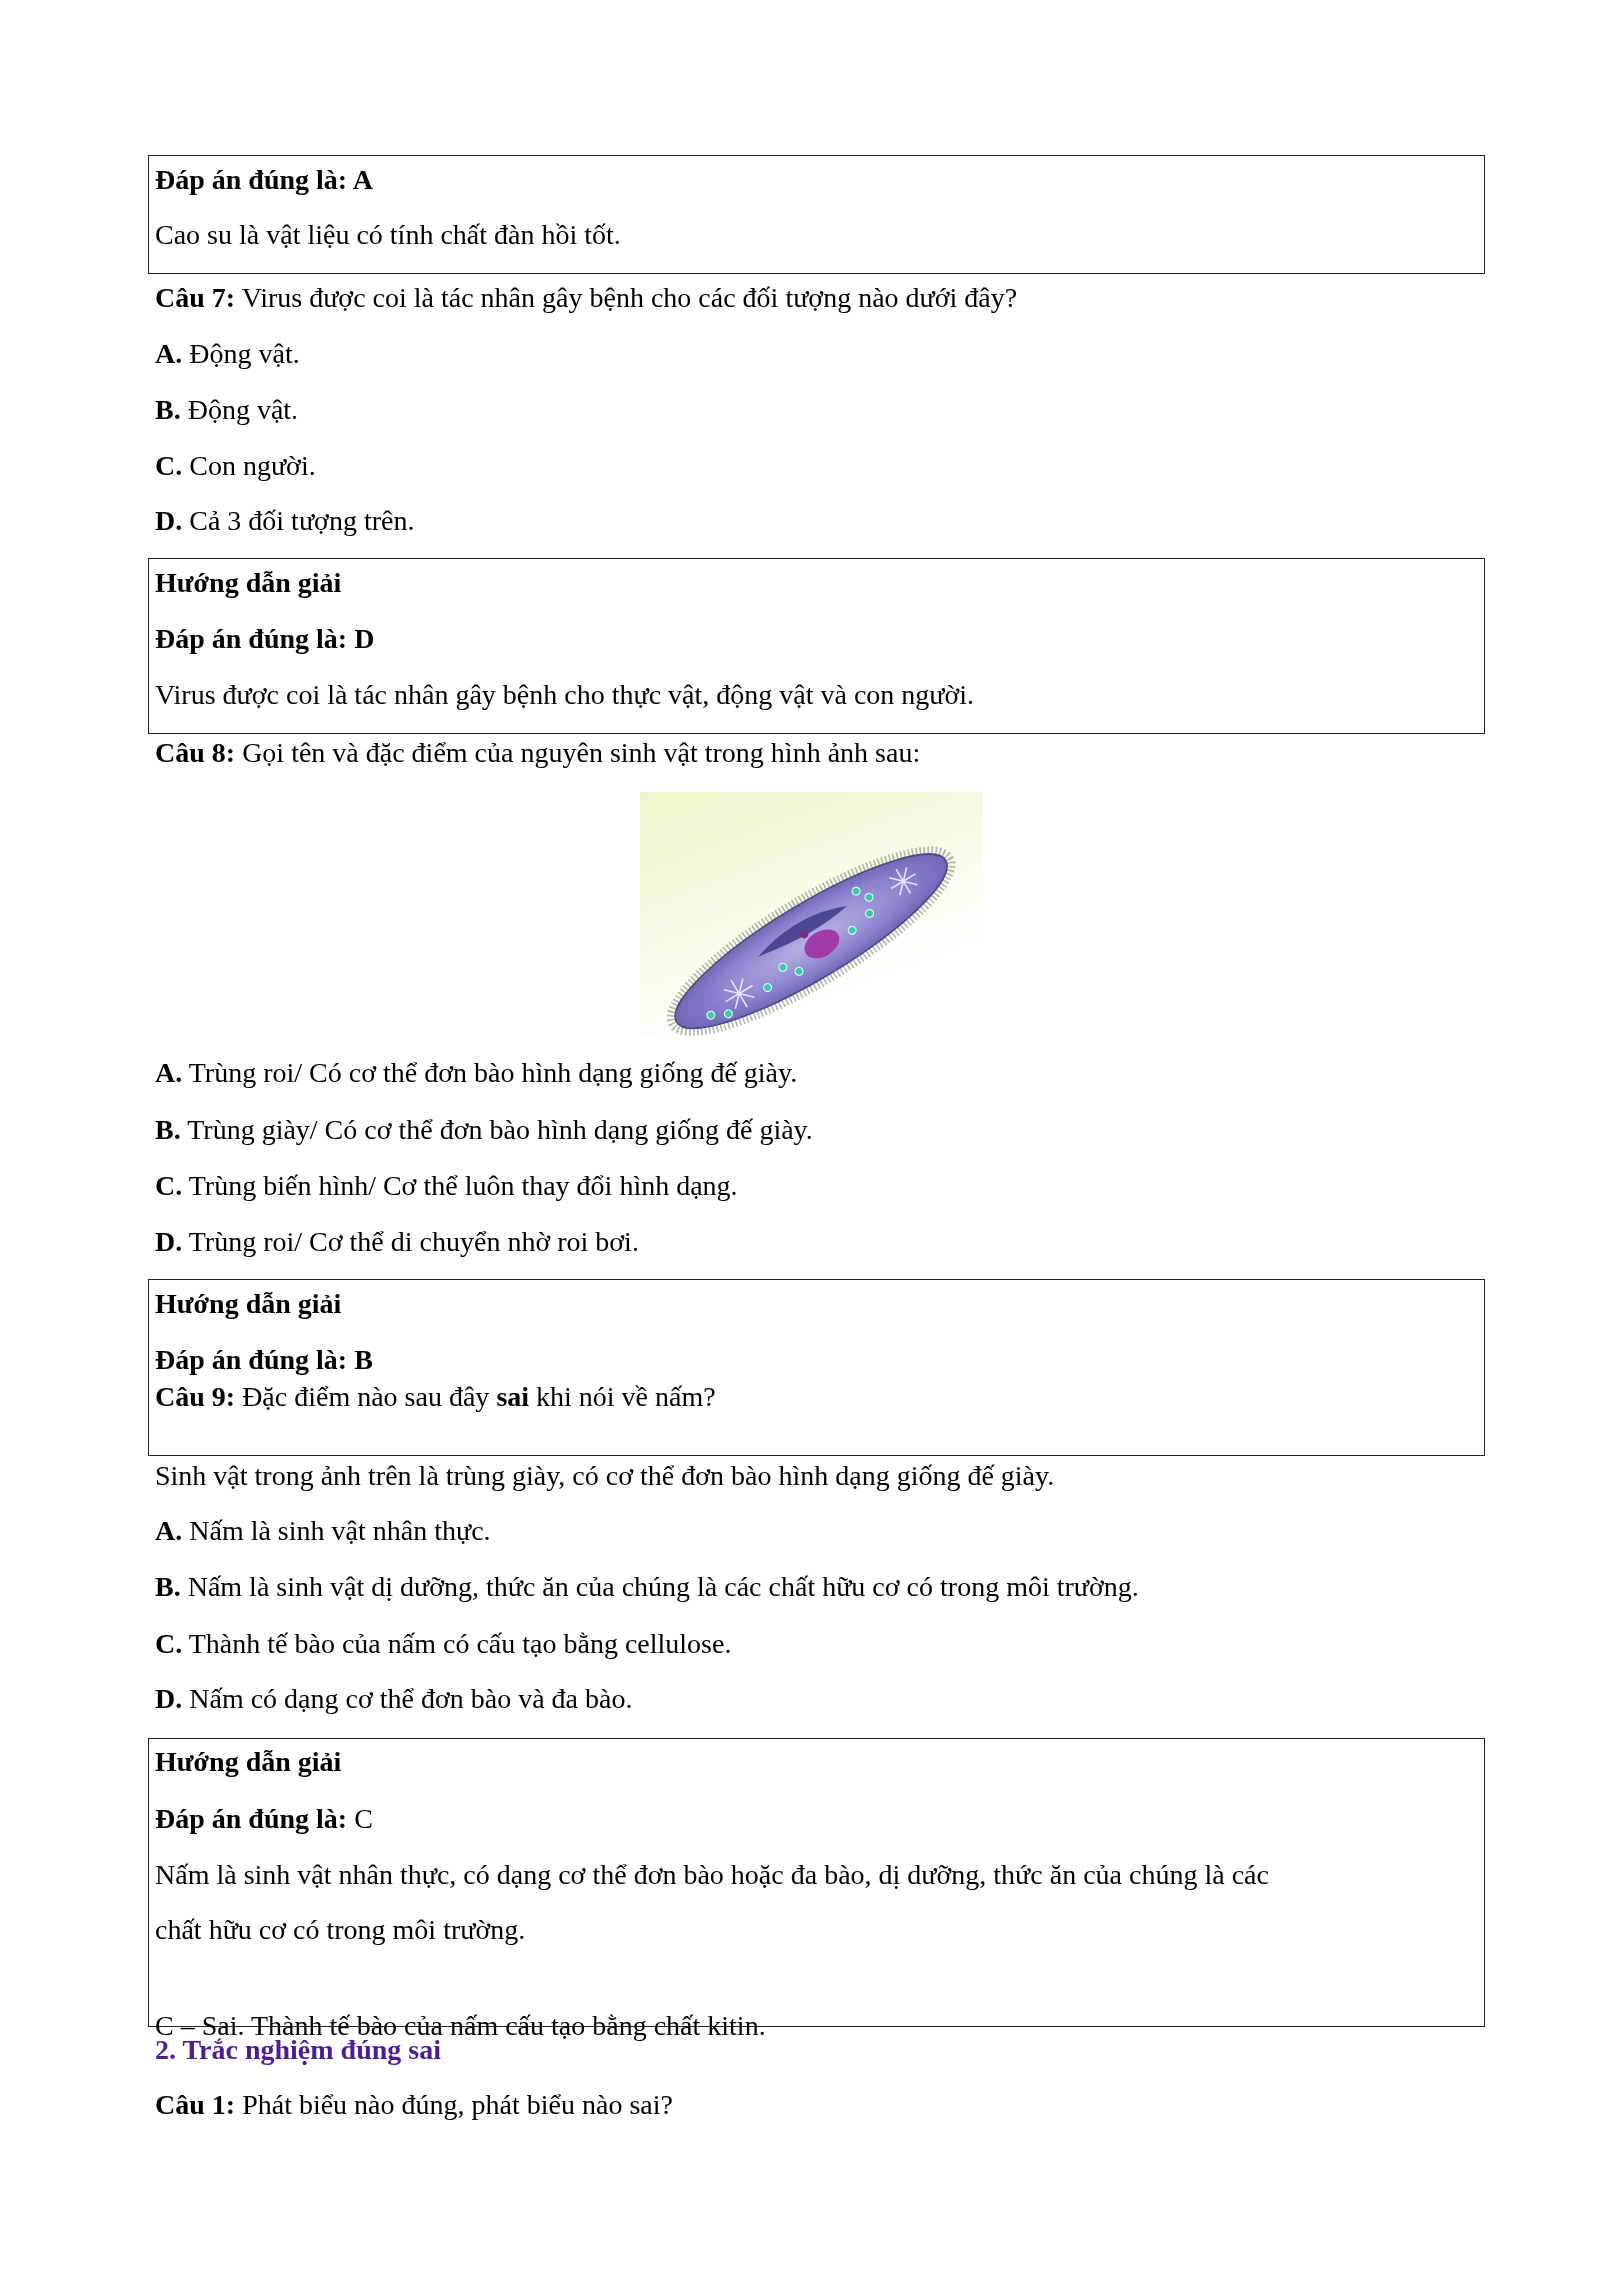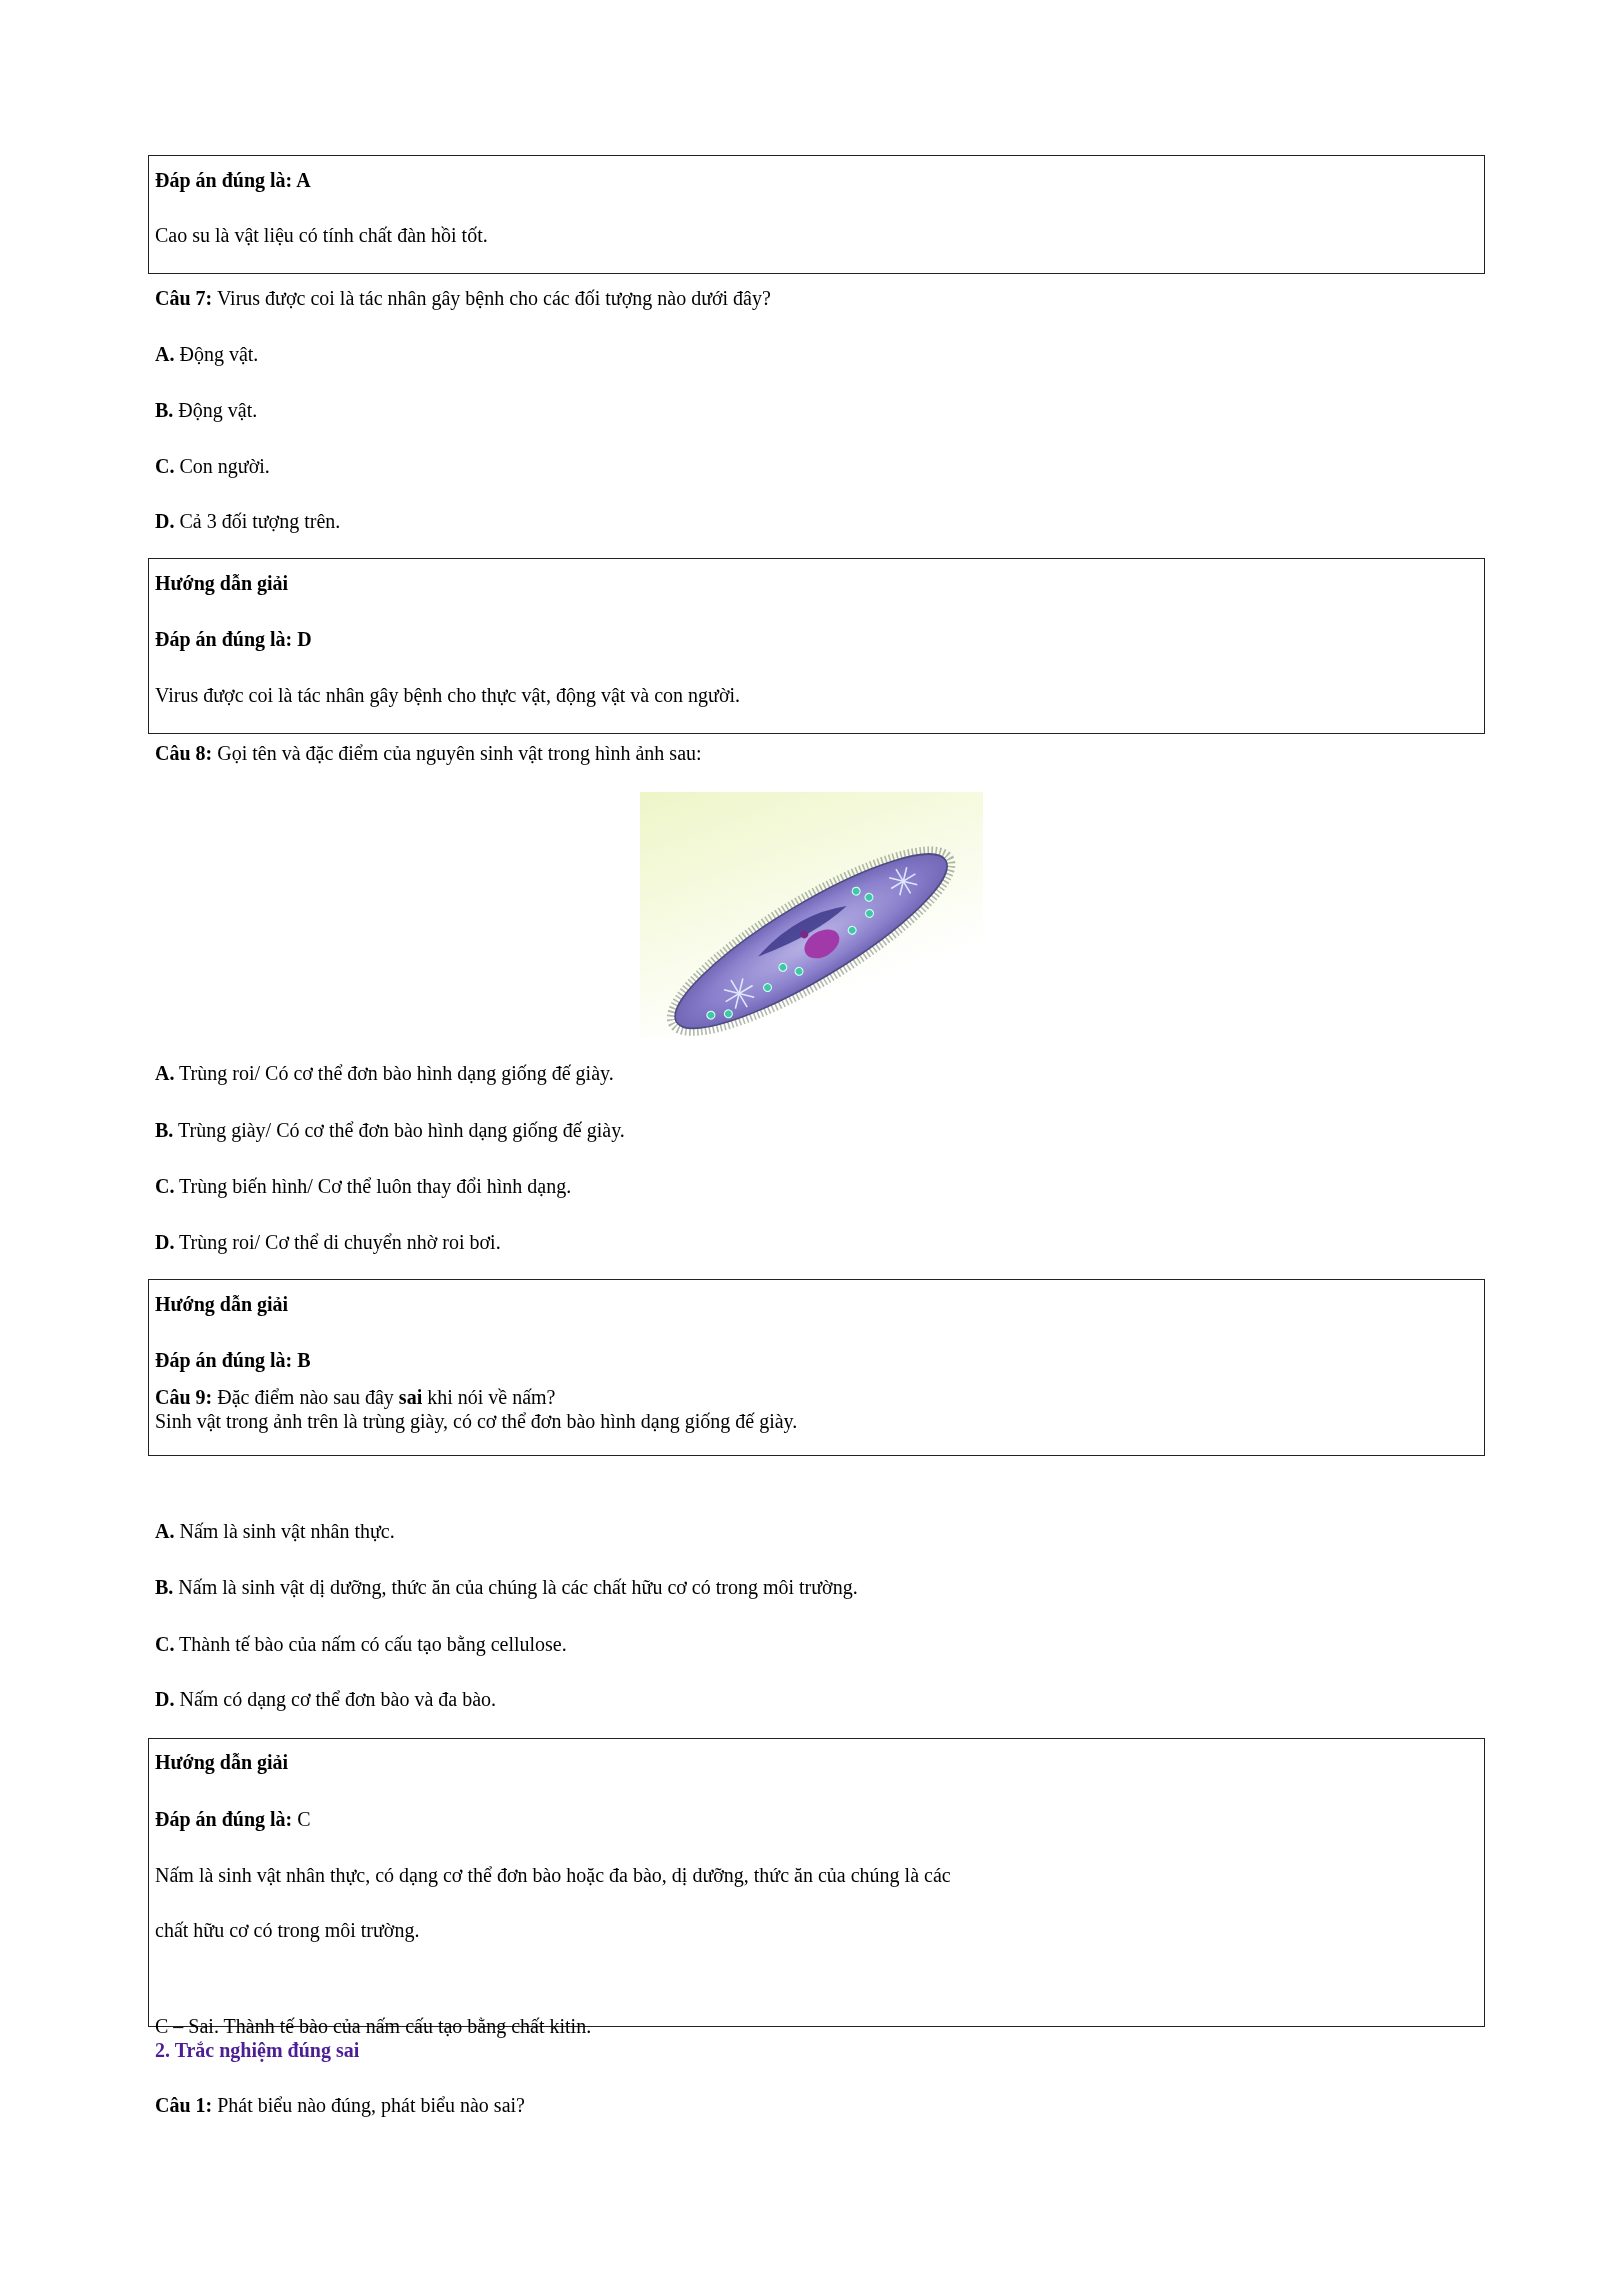--- a/index.html
+++ b/index.html
@@ -1,18 +1,18 @@
 <!DOCTYPE html>
 <html style="font-size:12.6px"><head>
 <meta charset="utf-8">
 <style>
   html, body { margin:0; padding:0; background:#ffffff; }
   body { width:1623px; height:2295px; position:relative; overflow:hidden;
          font-family:"Liberation Serif", "DejaVu Serif", serif; color:#000; }
-  .line { position:absolute; left:155px; font-size:20px; line-height:36px; white-space:nowrap; }
+  .line { position:absolute; left:155px; font-size:28px; line-height:36px; white-space:nowrap; }
   .b { font-weight:bold; }
   .box { position:absolute; left:148px; width:1337px; border:1.6px solid #222; box-sizing:border-box; }
   .heading-red { color:#4c1d95; font-weight:bold; }
   .figure { position:absolute; left:640px; top:792px; width:343px; height:245px;
             background:linear-gradient(160deg,#eef5c8 0%,#f6fae0 35%,#ffffff 75%); overflow:hidden; }
 </style>
 </head>
 <body>
 
 <div class="box" style="top:155px;height:119px;"></div>
@@ -88,21 +88,21 @@
 <div class="line" style="top:1112px;"><span class="b">B.</span> <span>Trùng giày/ Có cơ thể đơn bào hình dạng giống đế giày.</span></div>
 <div class="line" style="top:1168px;"><span class="b">C.</span> <span>Trùng biến hình/ Cơ thể luôn thay đổi hình dạng.</span></div>
 <div class="line" style="top:1224px;"><span class="b">D.</span> <span>Trùng roi/ Cơ thể di chuyển nhờ roi bơi.</span></div>
 
 <div class="box" style="top:1279px;height:177px;"></div>
 <div class="line b" style="top:1286px;">Hướng dẫn giải</div>
 <div class="line b" style="top:1342px;">
   <span>Đáp án đúng là:</span>
   <span>B</span>
 </div>
-<div class="line" style="top:1403px;">Sinh vật trong ảnh trên là trùng giày, có cơ thể đơn bào hình dạng giống đế giày.</div>
+<div class="line" style="top:1458px;">Sinh vật trong ảnh trên là trùng giày, có cơ thể đơn bào hình dạng giống đế giày.</div>
 
 <div class="line" style="top:1379px;">
   <span class="b">Câu 9:</span>
   <span>Đặc điểm nào sau đây</span>
   <span class="b">sai</span>
   <span>khi nói về nấm?</span>
 </div>
 <div class="line" style="top:1513px;"><span class="b">A.</span> <span>Nấm là sinh vật nhân thực.</span></div>
 <div class="line" style="top:1569px;"><span class="b">B.</span> <span>Nấm là sinh vật dị dưỡng, thức ăn của chúng là các chất hữu cơ có trong môi trường.</span></div>
 <div class="line" style="top:1626px;"><span class="b">C.</span> <span>Thành tế bào của nấm có cấu tạo bằng cellulose.</span></div>

